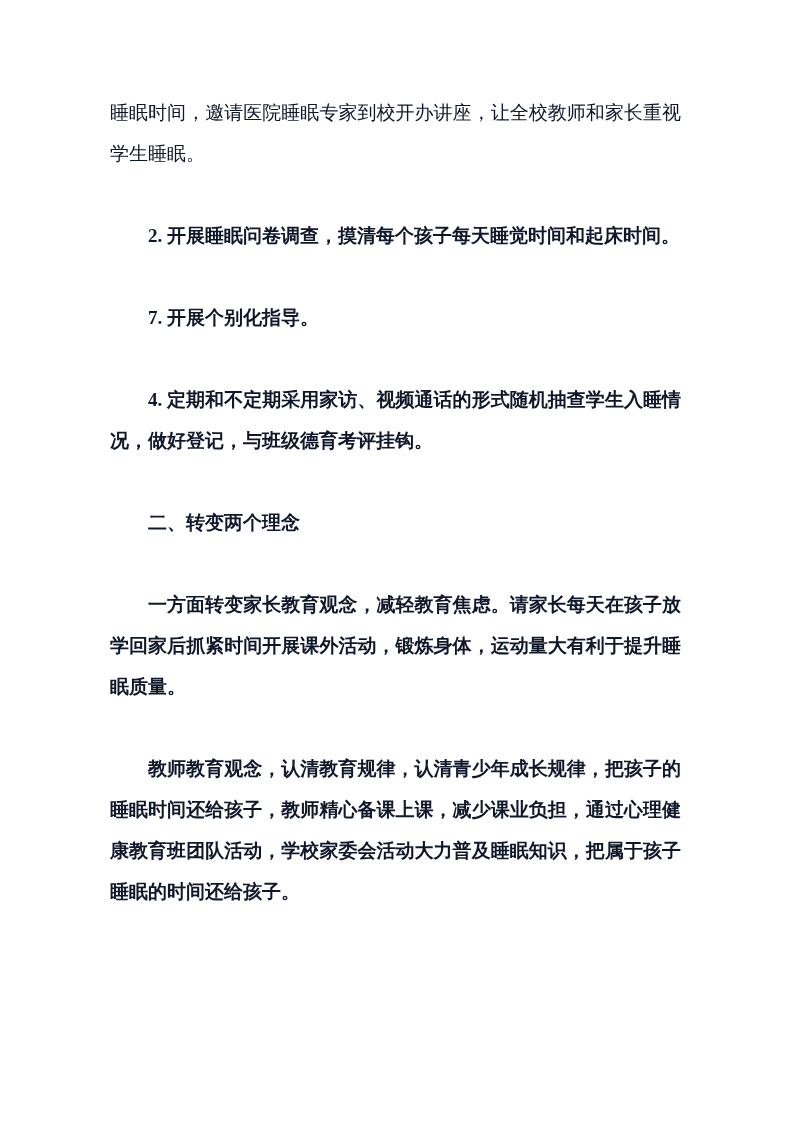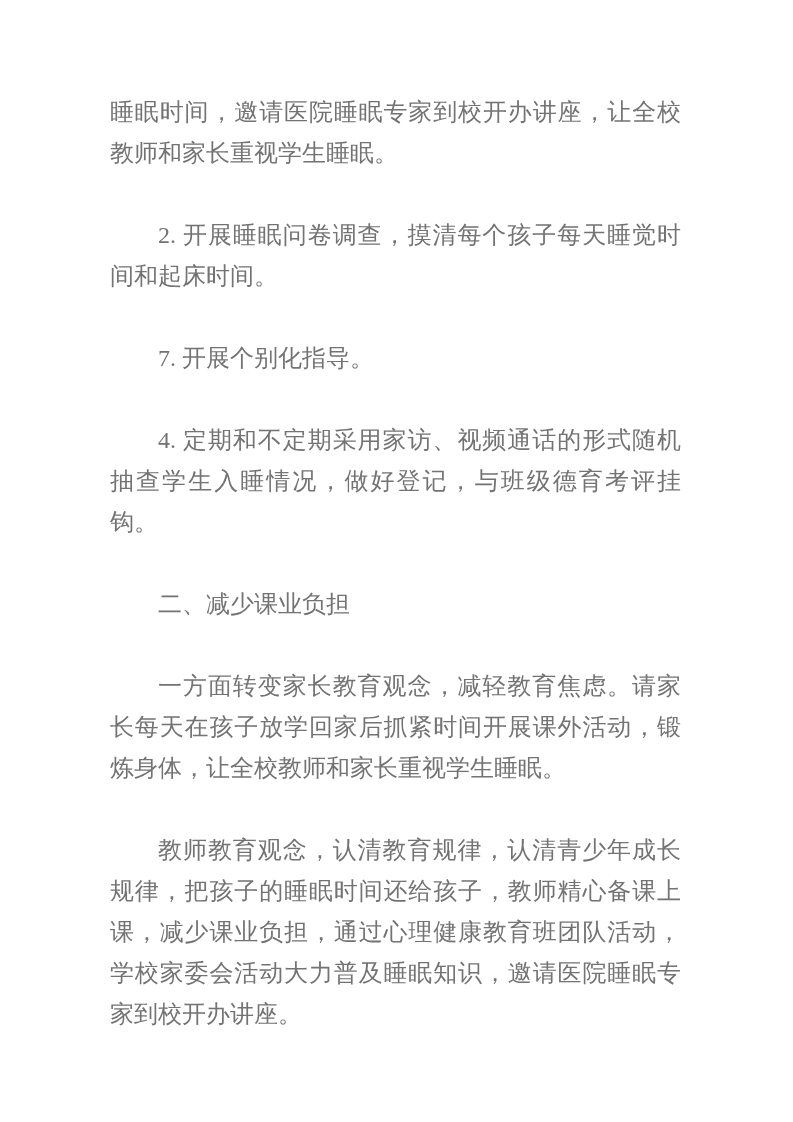--- a/index.html
+++ b/index.html
@@ -11,43 +11,44 @@
     position: relative;
     box-sizing: border-box;
     width: 793px;
     height: 1122px;
     background: #ffffff;
     padding: 92px 112px 40px 110px;
     overflow: hidden;
   }
   .doc-body {
     font-family: "Liberation Serif", "DejaVu Serif", serif;
-    font-size: 24px;
+    font-size: 19px;
     line-height: 41px;
-    color: #737373;
+    color: #0f172a;
     text-align: justify;
     text-justify: inter-ideograph;
   }
   .doc-body p {
     margin: 0 0 41px 0;
     word-break: break-all;
   }
   .doc-body p.indent {
     text-indent: 2em;
+    font-weight: bold;
   }
   .doc-body p:last-child {
     margin-bottom: 0;
   }
 </style>
 </head>
 <body>
 
 <div class="page">
   <div class="doc-body">
     <p class="para">睡眠时间，邀请医院睡眠专家到校开办讲座，让全校教师和家长重视学生睡眠。</p>
     <p class="para indent">2. 开展睡眠问卷调查，摸清每个孩子每天睡觉时间和起床时间。</p>
     <p class="para indent">7. 开展个别化指导。</p>
     <p class="para indent">4. 定期和不定期采用家访、视频通话的形式随机抽查学生入睡情况，做好登记，与班级德育考评挂钩。</p>
-    <p class="para indent">二、减少课业负担</p>
-    <p class="para indent">一方面转变家长教育观念，减轻教育焦虑。请家长每天在孩子放学回家后抓紧时间开展课外活动，锻炼身体，让全校教师和家长重视学生睡眠。</p>
-    <p class="para indent">教师教育观念，认清教育规律，认清青少年成长规律，把孩子的睡眠时间还给孩子，教师精心备课上课，减少课业负担，通过心理健康教育班团队活动，学校家委会活动大力普及睡眠知识，邀请医院睡眠专家到校开办讲座。</p>
+    <p class="para indent">二、转变两个理念</p>
+    <p class="para indent">一方面转变家长教育观念，减轻教育焦虑。请家长每天在孩子放学回家后抓紧时间开展课外活动，锻炼身体，运动量大有利于提升睡眠质量。</p>
+    <p class="para indent">教师教育观念，认清教育规律，认清青少年成长规律，把孩子的睡眠时间还给孩子，教师精心备课上课，减少课业负担，通过心理健康教育班团队活动，学校家委会活动大力普及睡眠知识，把属于孩子睡眠的时间还给孩子。</p>
   </div>
 </div>
 
 </body></html>

